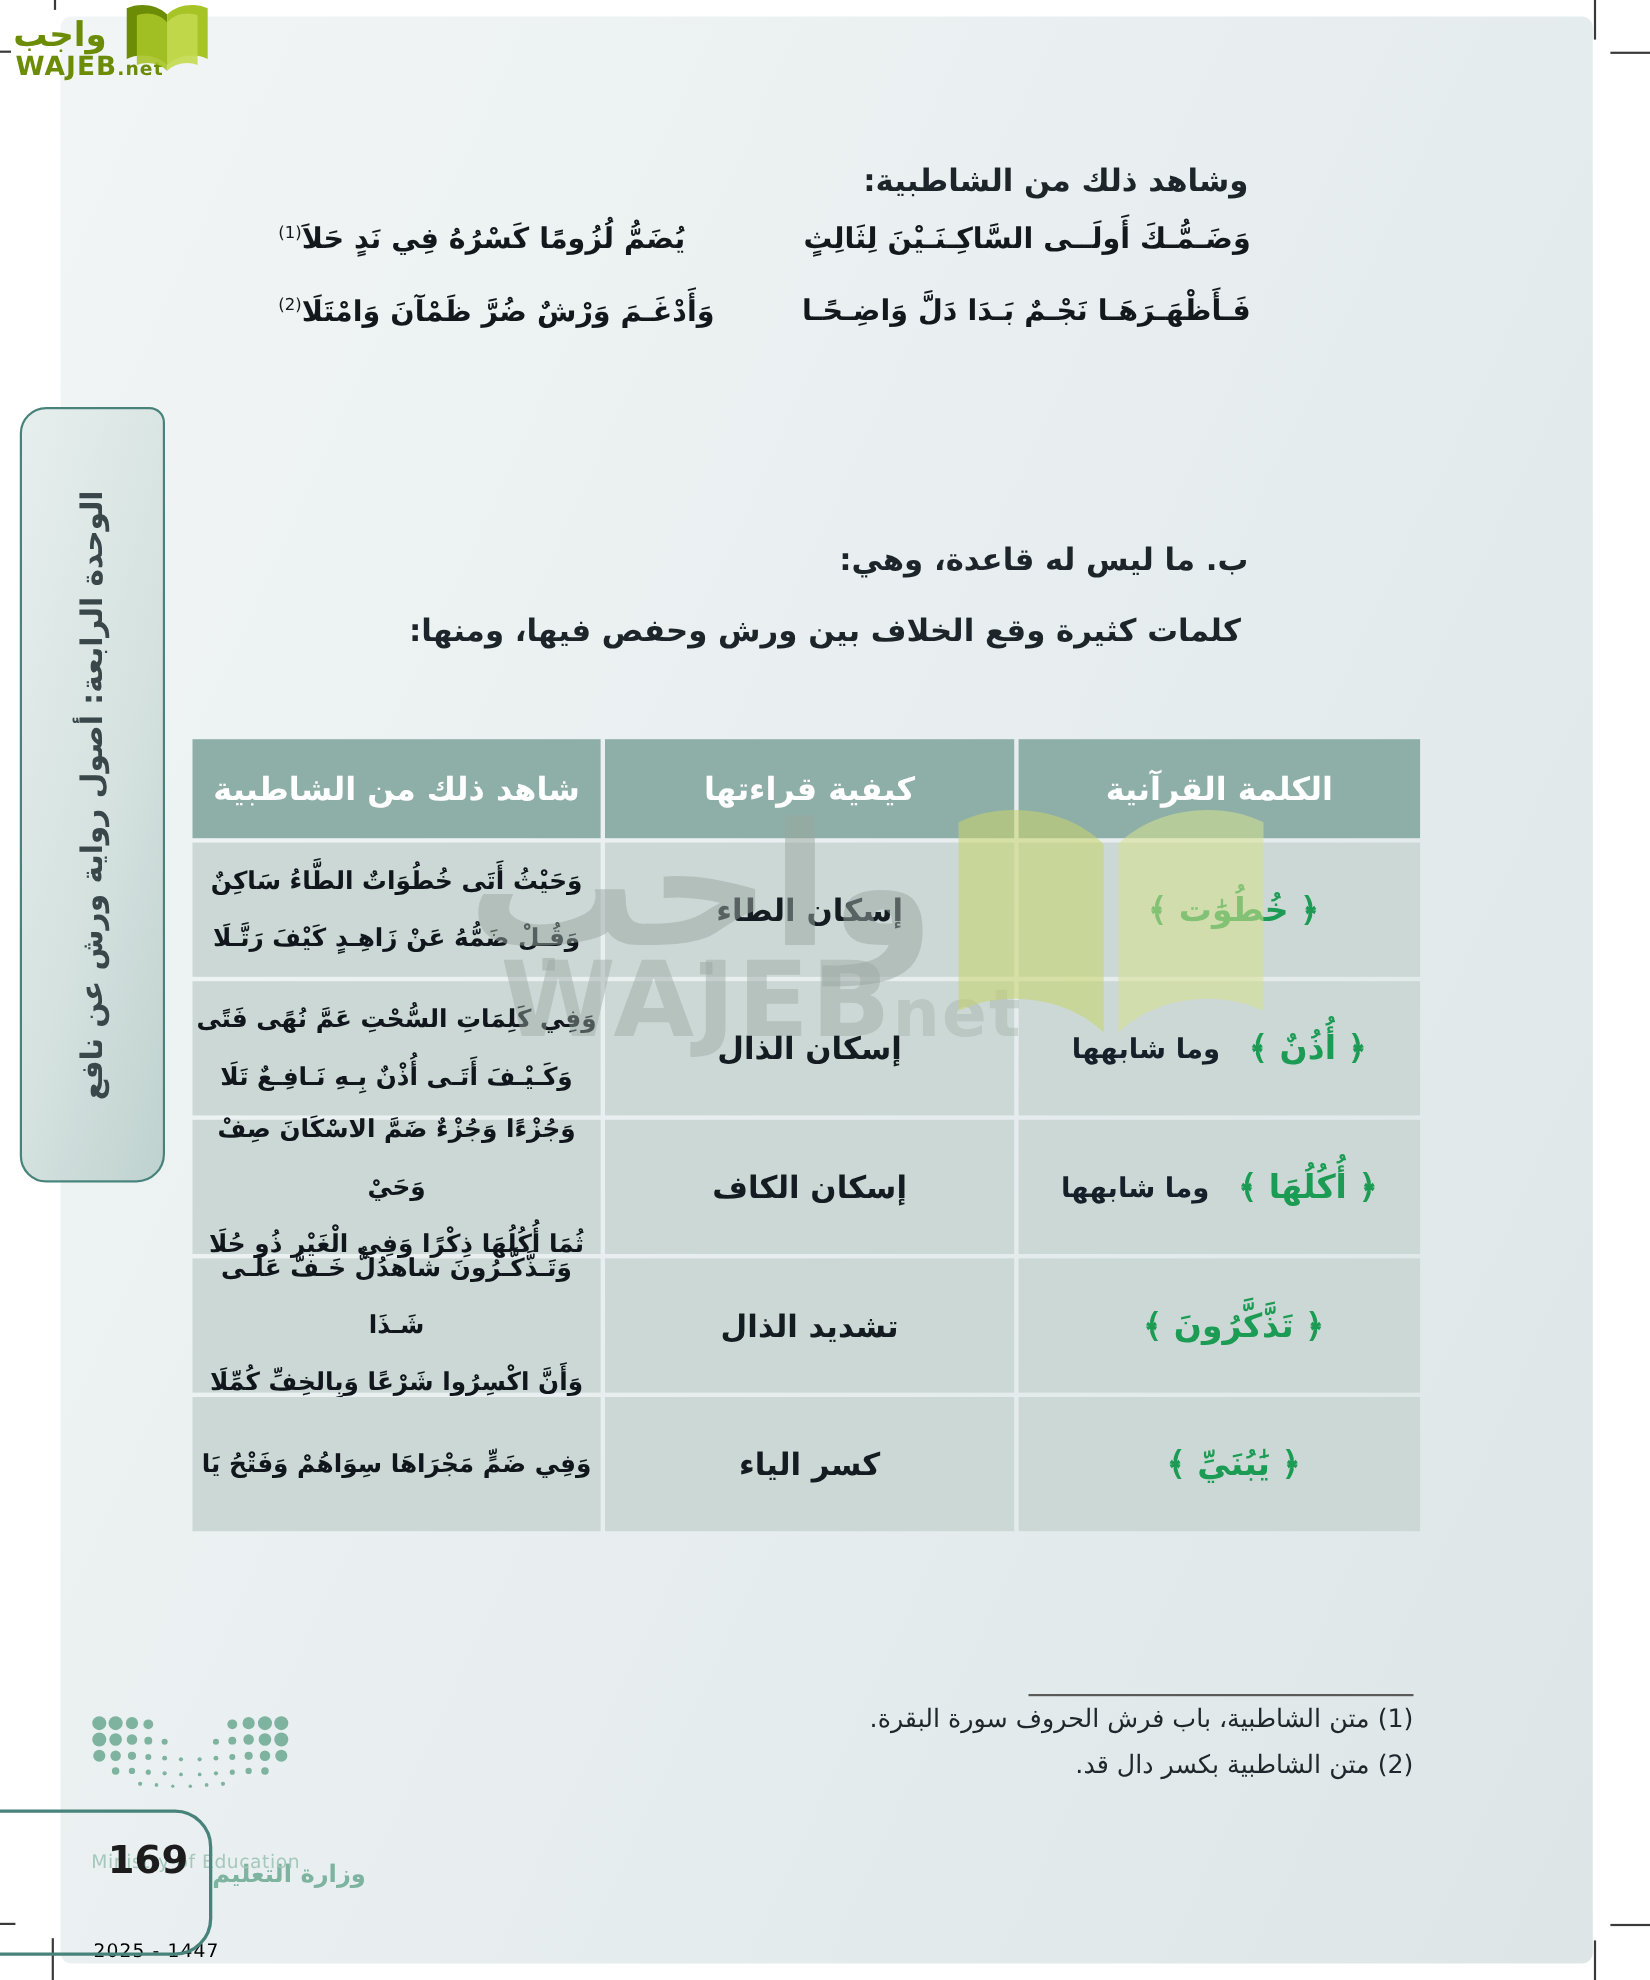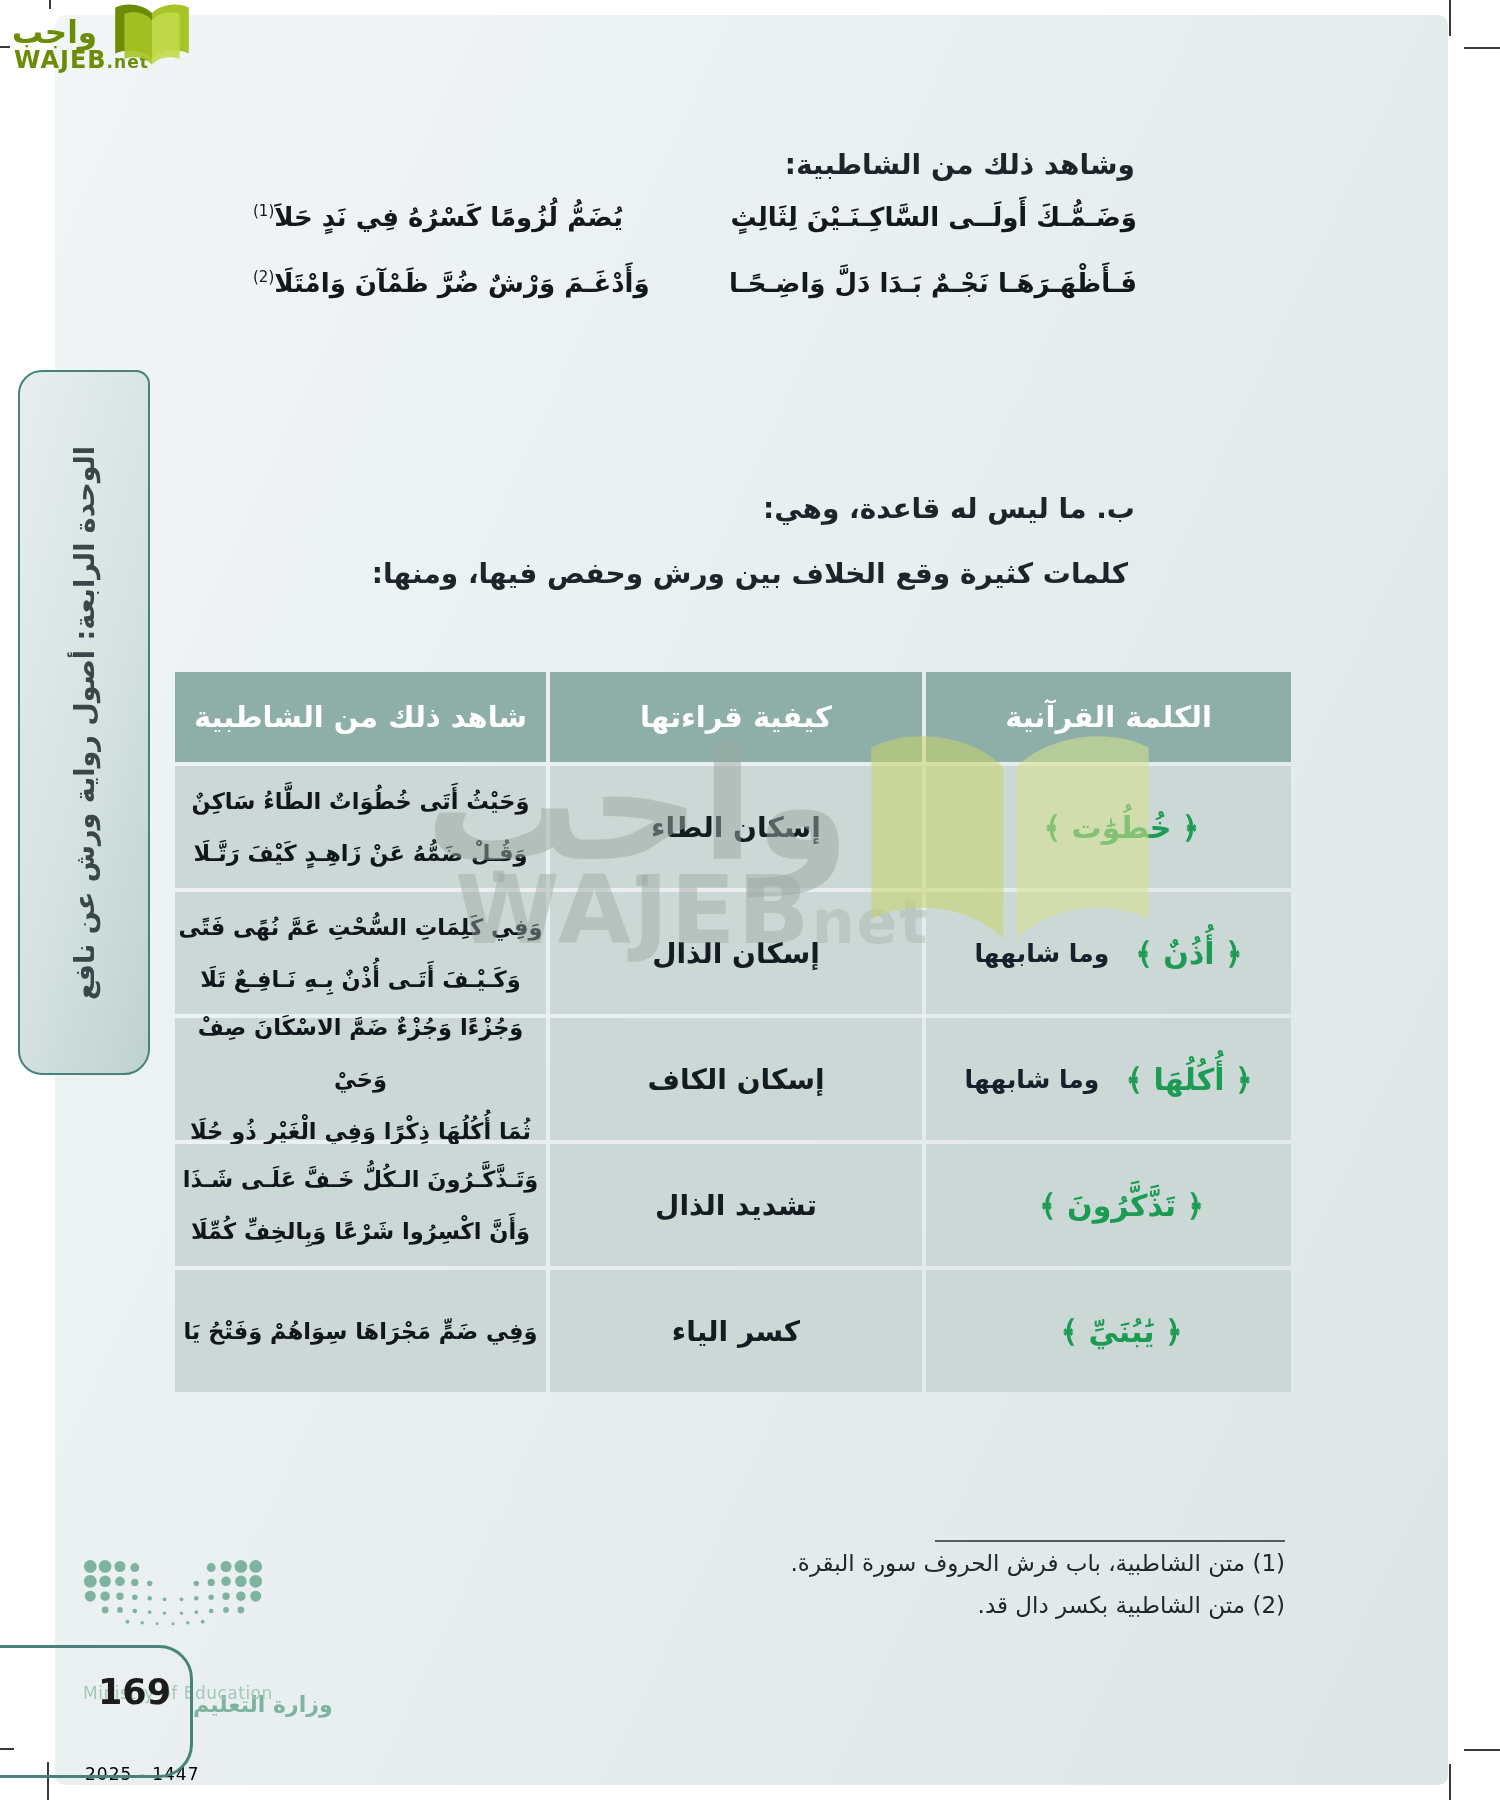--- a/index.html
+++ b/index.html
@@ -149,21 +149,21 @@
     <div>وَجُزْءًا وَجُزْءٌ ضَمَّ الاسْكَانَ صِفْ وَحَيْ</div>
     <div>ثُمَا أُكُلُهَا ذِكْرًا وَفِي الْغَيْرِ ذُو حُلَا</div>
   </div>
 
   <div class="cell-body">
     <span class="qword">﴿ تَذَّكَّرُونَ ﴾</span>
     <span class="qsuffix"></span>
   </div>
   <div class="cell-body cell-read">تشديد الذال</div>
   <div class="cell-body cell-ev">
-    <div>وَتَـذَّكَّـرُونَ الـكُلُّ خَـفَّ عَلَـى شَـذَا</div>
+    <div>وَتَـذَّكَّـرُونَ شاهدُلُّ خَـفَّ عَلَـى شَـذَا</div>
     <div>وَأَنَّ اكْسِرُوا شَرْعًا وَبِالخِفِّ كُمِّلَا</div>
   </div>
 
   <div class="cell-body">
     <span class="qword">﴿ يَٰبُنَيِّ ﴾</span>
     <span class="qsuffix"></span>
   </div>
   <div class="cell-body cell-read">كسر الياء</div>
   <div class="cell-body cell-ev">
     <div>وَفِي ضَمٍّ مَجْرَاهَا سِوَاهُمْ وَفَتْحُ يَا</div>

